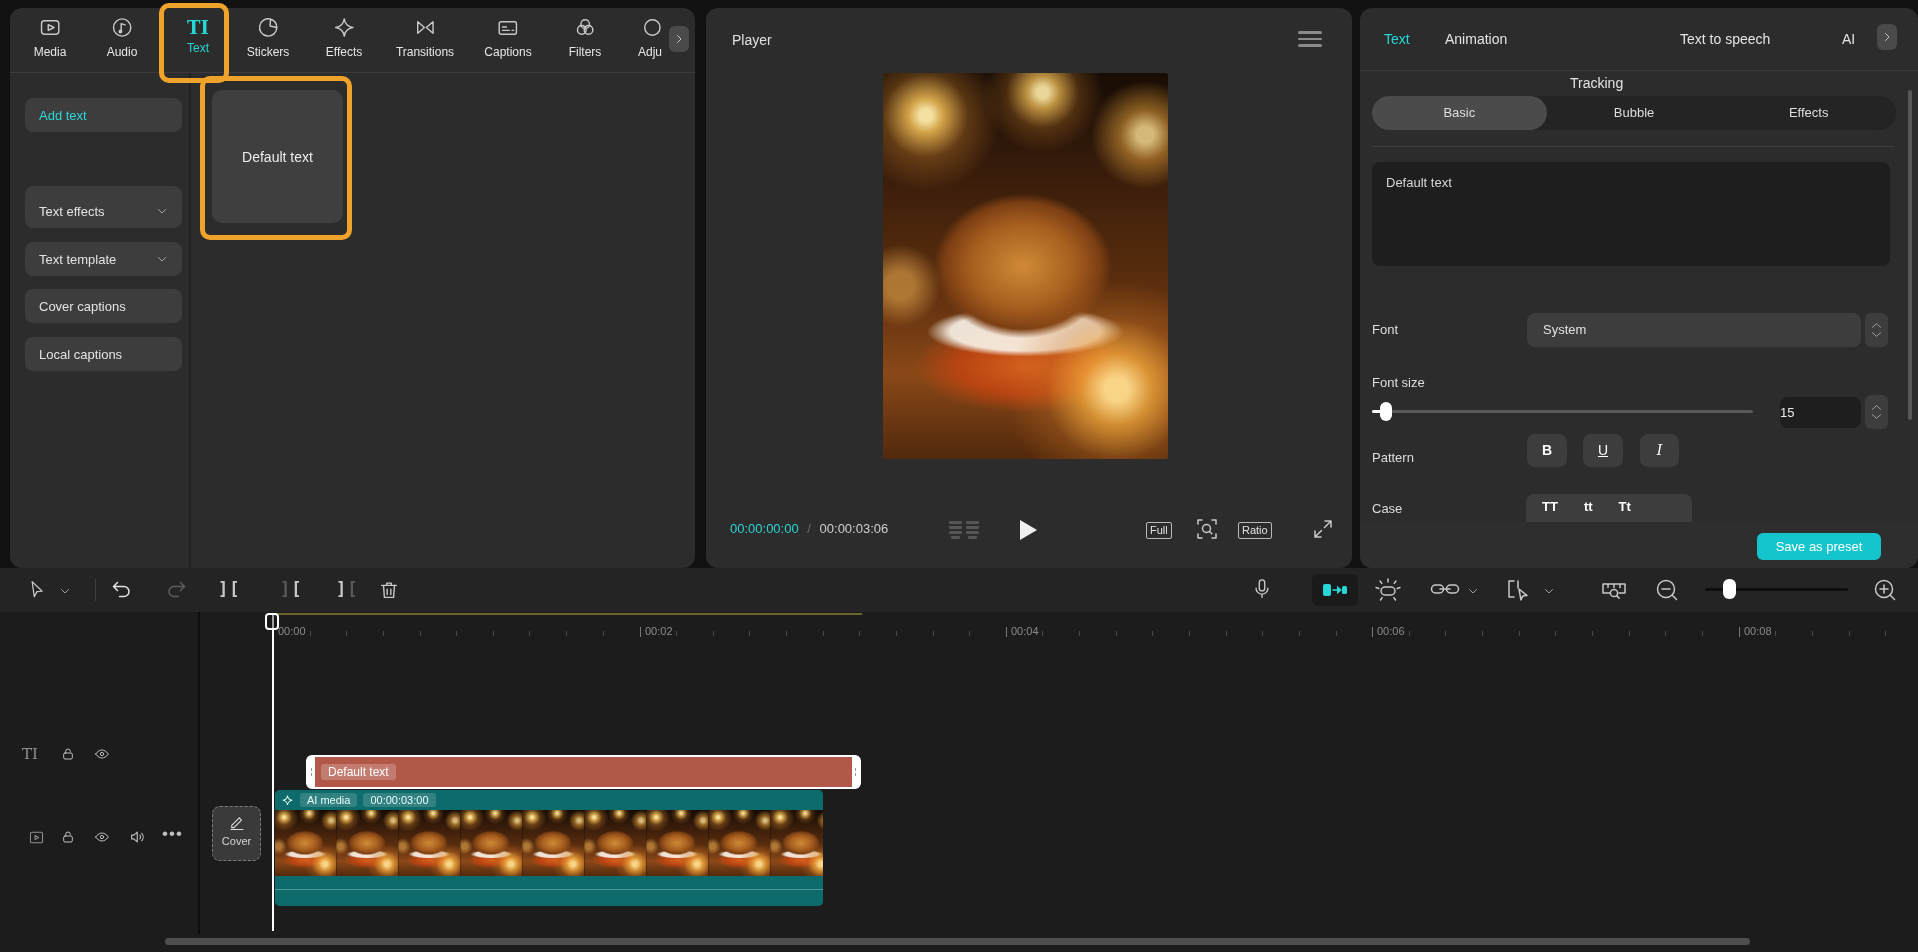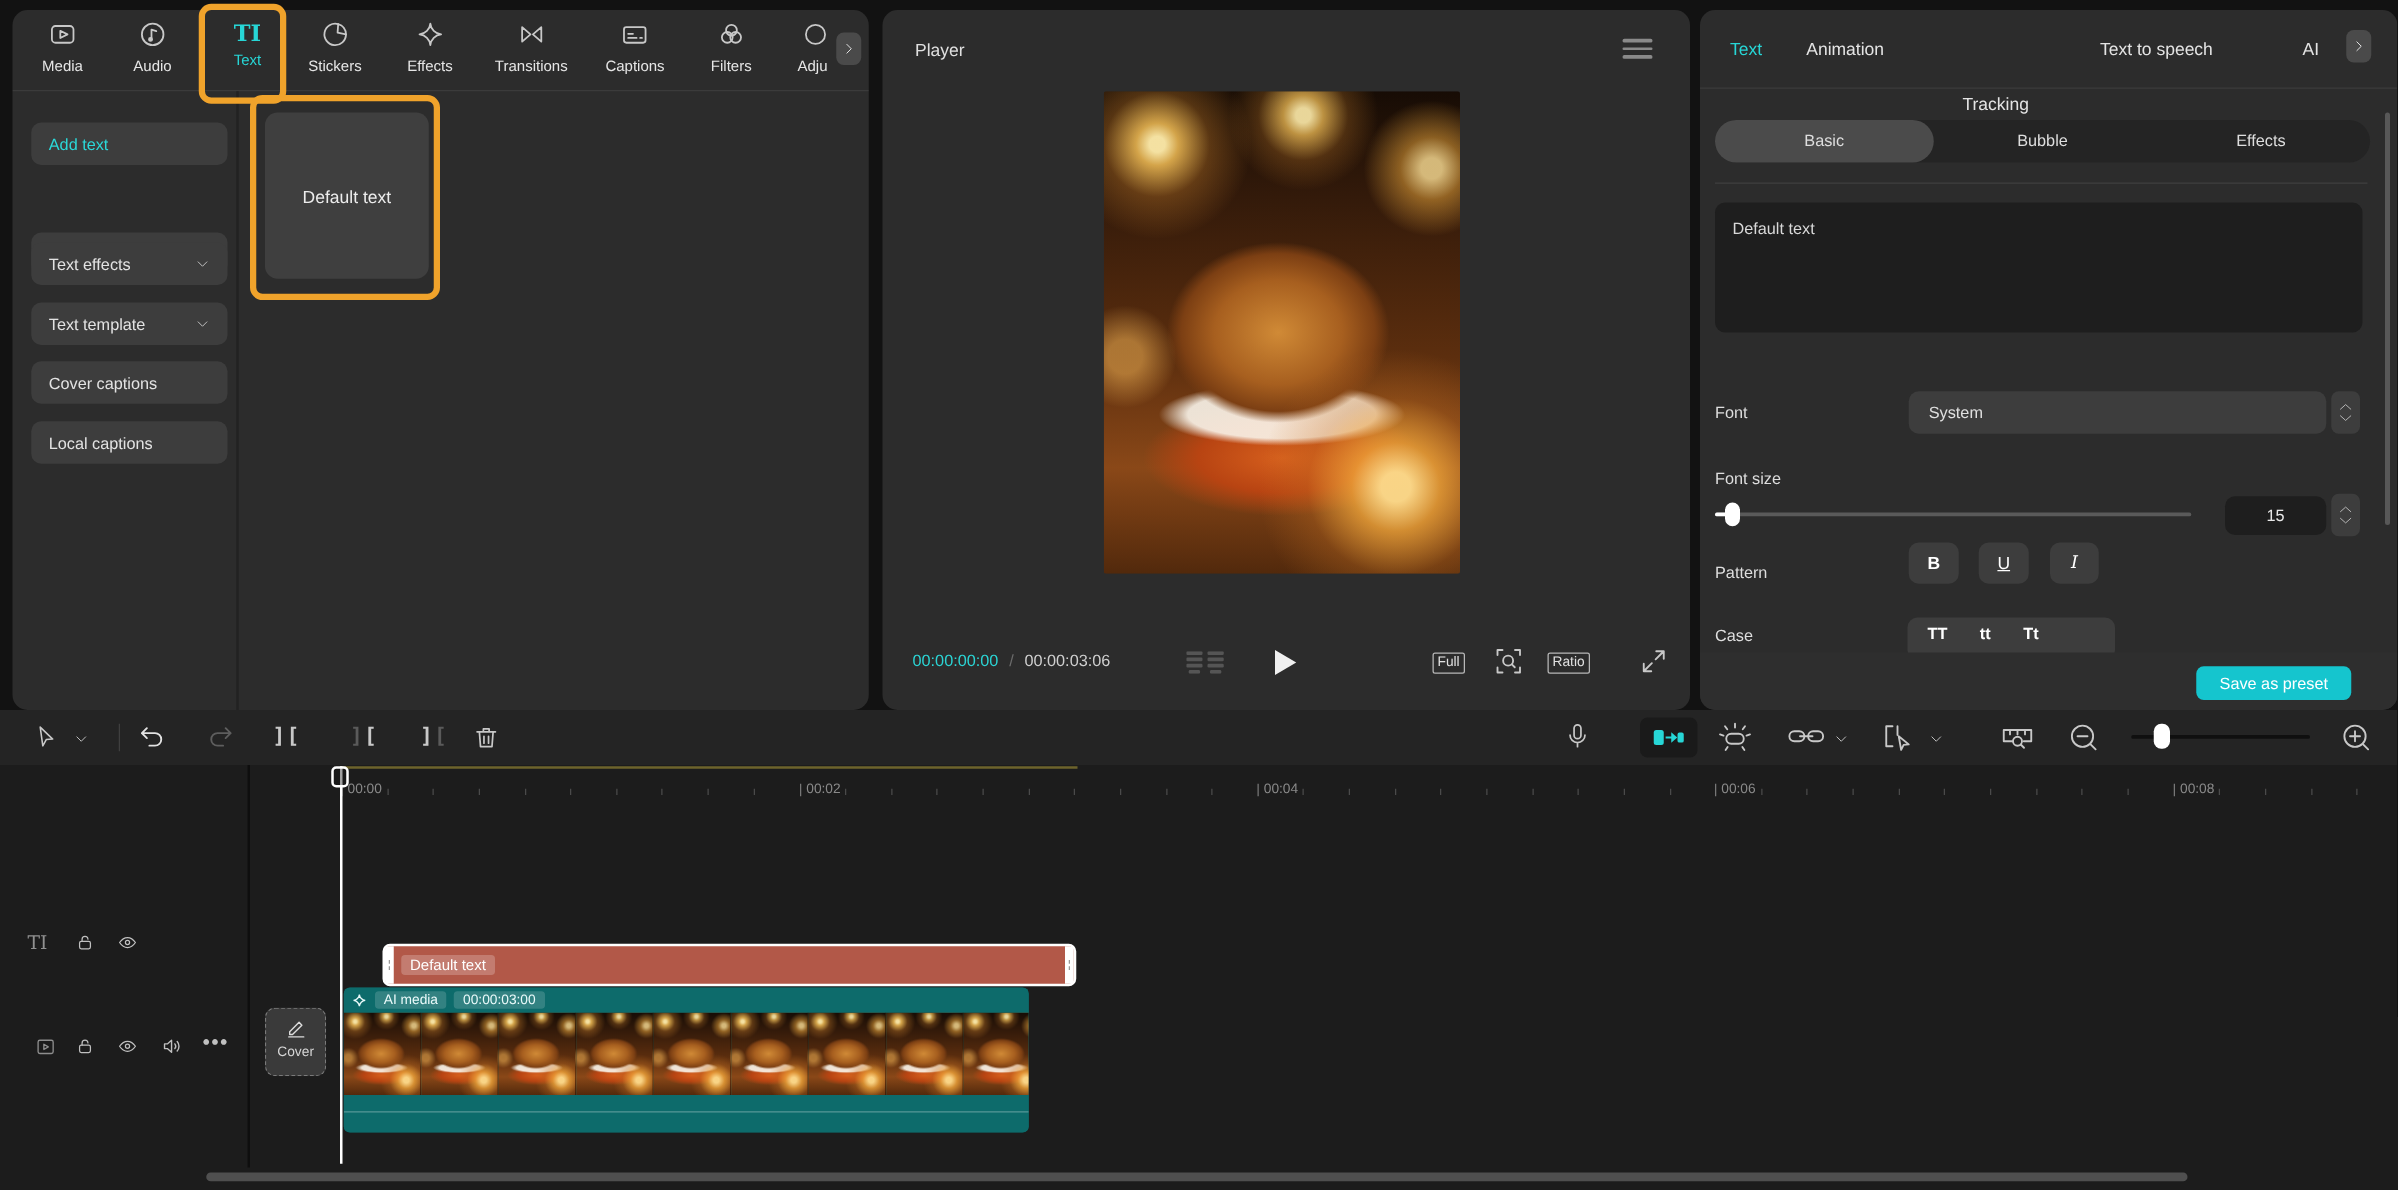--- a/index.html
+++ b/index.html
@@ -236,21 +236,21 @@
       <svg class="ico" width="11" height="7" viewBox="0 0 24 14">
           <path d="M3 3l9 8 9-8"></path>
         </svg>
     </div>
 
     <div class="abs" style="left:12px;top:367px;font-size:13px;color:#dedede;">Font size</div>
     <div class="abs" style="left:12px;top:402px;width:381px;height:3px;background:#5a5a5a;border-radius:2px;cursor:pointer;">
       <div class="abs" style="left:0;top:0;width:14px;height:3px;background:#fff;border-radius:2px;"></div>
       <div class="abs" style="left:8px;top:-8px;width:12px;height:19px;background:#fff;border-radius:6px;"></div>
     </div>
-    <div class="abs" style="left:420px;top:389px;width:81px;height:31px;background:#1e1e1e;border-radius:8px;text-align:center;line-height:31px;font-size:13px;color:#e8e8e8;cursor:text;">15</div>
+    <div class="abs" style="left:420px;top:389px;width:81px;height:31px;background:#1e1e1e;border-radius:8px;text-align:left;line-height:31px;font-size:13px;color:#e8e8e8;cursor:text;">15</div>
     <div class="stepper" style="left:505px;top:387px;">
       <svg class="ico" width="11" height="7" viewBox="0 0 24 14">
           <path d="M3 11l9-8 9 8"></path>
         </svg>
       <svg class="ico" width="11" height="7" viewBox="0 0 24 14">
           <path d="M3 3l9 8 9-8"></path>
         </svg>
     </div>
 
     <div class="abs" style="left:12px;top:442px;font-size:13px;color:#dedede;">Pattern</div>

